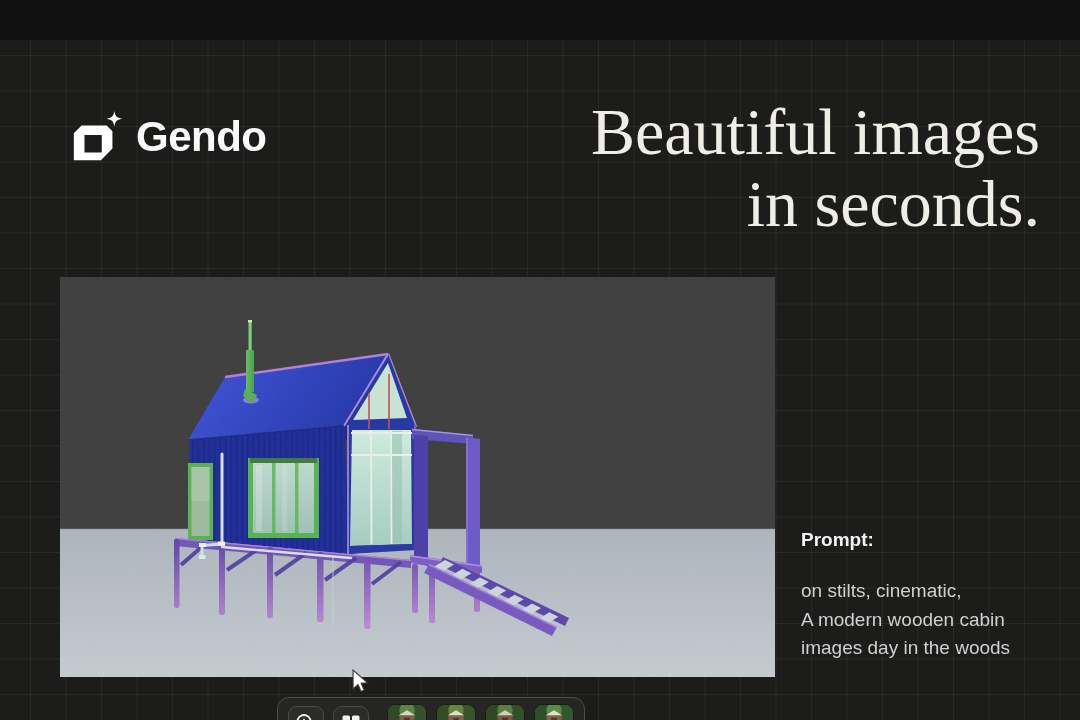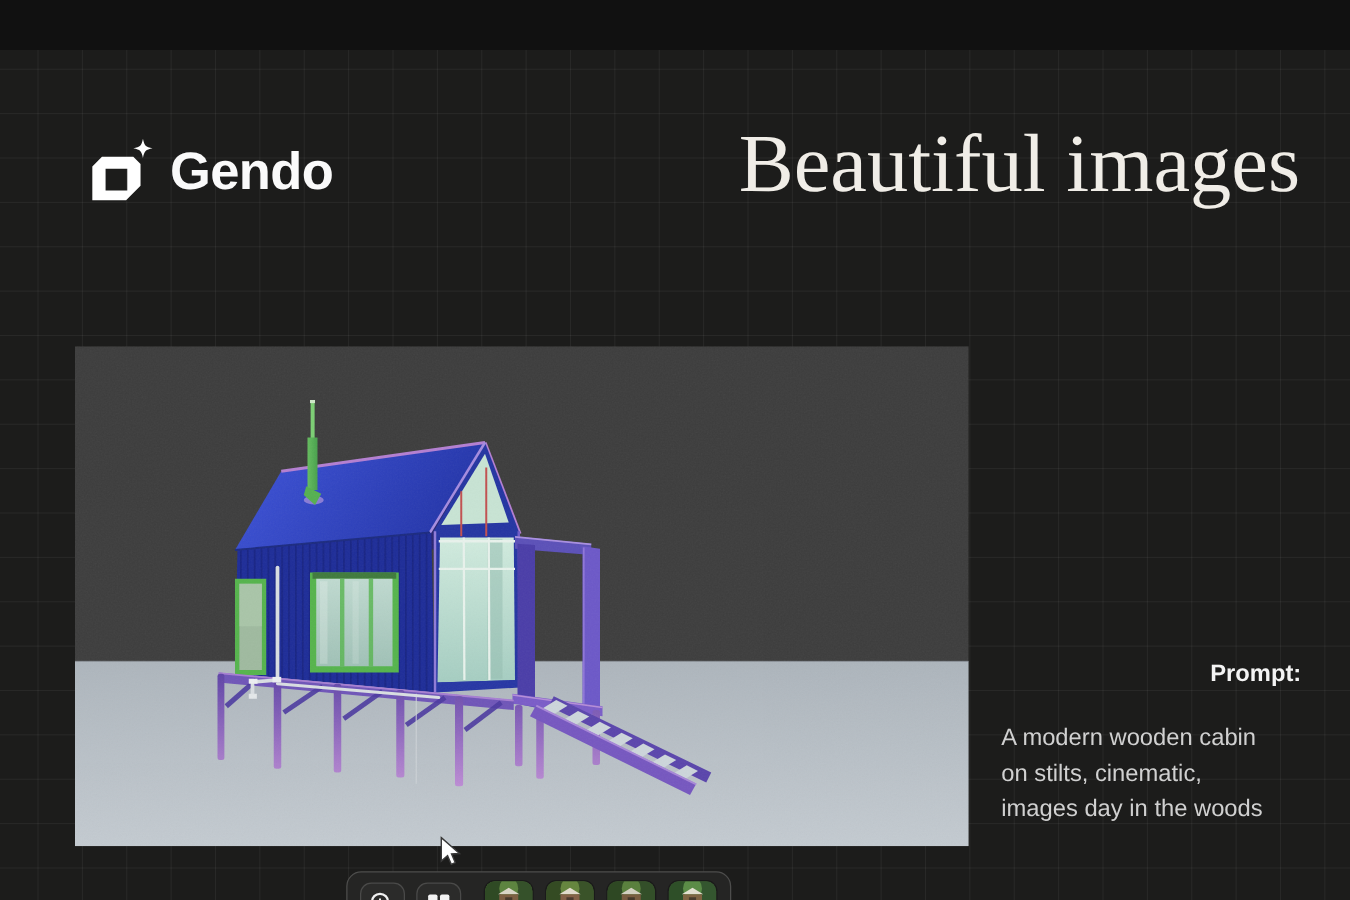--- a/index.html
+++ b/index.html
@@ -22,21 +22,21 @@
   .headline{
     position:absolute;left:480px;top:56px;width:560px;
     font-family:"Liberation Serif", serif;font-weight:400;
     font-size:66px;line-height:72px;color:#f0ede7;text-align:right;
   }
   
   .viewer{position:absolute;left:60px;top:237px;width:715px;height:400px;}
   .viewer svg{display:block;width:100%;height:100%;}
   
   .prompt-panel{position:absolute;left:801px;top:489px;width:240px;}
-  .prompt-label{color:#f4f4f4;font-size:19px;font-weight:700;text-align:right;}
+  .prompt-label{color:#f4f4f4;font-size:19px;font-weight:700;}
   .prompt-body{margin-top:26px;color:#d0d0d0;font-size:19px;line-height:28.5px;}
   .prompt-body span{display:block;}
   
   .toolbar{
     position:absolute;left:277px;top:657px;height:54px;box-sizing:border-box;
     display:flex;align-items:center;gap:9px;padding:8px 10px;
     background:#252524;border:1px solid #4d4d4c;border-radius:12px;
   }
   .tool-btn{
     width:36px;height:36px;box-sizing:border-box;border-radius:9px;
@@ -64,20 +64,21 @@
   <div class="logo">
     <svg class="logo-icon" viewBox="0 0 60 56">
       <path fill="#ffffff" fill-rule="evenodd" d="M14,16 H40 L46,22 V40 L34,52 H6 V24 Z  M17,26 H35 V44 H17 Z"></path>
       <path fill="#ffffff" d="M48,1 C49.2,6.8 50.2,7.8 56,9 C50.2,10.2 49.2,11.2 48,17 C46.8,11.2 45.8,10.2 40,9 C45.8,7.8 46.8,6.8 48,1 Z"></path>
     </svg>
     <span class="logo-text">Gendo</span>
   </div>
 
   <h1 class="headline" style="margin:0;font-weight:400;">
     <span style="display:block;">Beautiful images</span>
+    <span style="display:block;">in seconds.</span>
   </h1>
 
   <div class="viewer">
     <svg viewBox="0 0 715 400" preserveAspectRatio="none">
       <defs>
         <linearGradient id="gFloor" x1="0" y1="252" x2="0" y2="400" gradientUnits="userSpaceOnUse">
           <stop offset="0" stop-color="#adb5bc"></stop>
             <stop offset="1" stop-color="#c4cbd1"></stop>
         </linearGradient>
         <linearGradient id="gRoof" x1="160" y1="85" x2="290" y2="170" gradientUnits="userSpaceOnUse">
@@ -219,22 +220,22 @@
         <rect x="139" y="278" width="6.5" height="4" fill="#e4e8ea" stroke="none"></rect>
       </g>
 
       <rect x="0" y="0" width="715" height="400" filter="url(#grain)" opacity="0.06"></rect>
     </svg>
   </div>
 
   <div class="prompt-panel">
     <div class="prompt-label">Prompt:</div>
     <div class="prompt-body">
+      <span>on stilts, cinematic,</span>
       <span>A modern wooden cabin</span>
-      <span>on stilts, cinematic,</span>
       <span>images day in the woods</span>
     </div>
   </div>
 
   <div class="toolbar">
     <div class="tool-btn">
       <svg width="26" height="26" viewBox="0 0 26 26">
         <circle cx="11" cy="10.5" r="6.5" fill="none" stroke="#f0f0f0" stroke-width="1.8"></circle>
         <line x1="11" y1="7.8" x2="11" y2="13.2" stroke="#f0f0f0" stroke-width="1.6"></line>
         <line x1="8.3" y1="10.5" x2="13.7" y2="10.5" stroke="#f0f0f0" stroke-width="1.6"></line>

